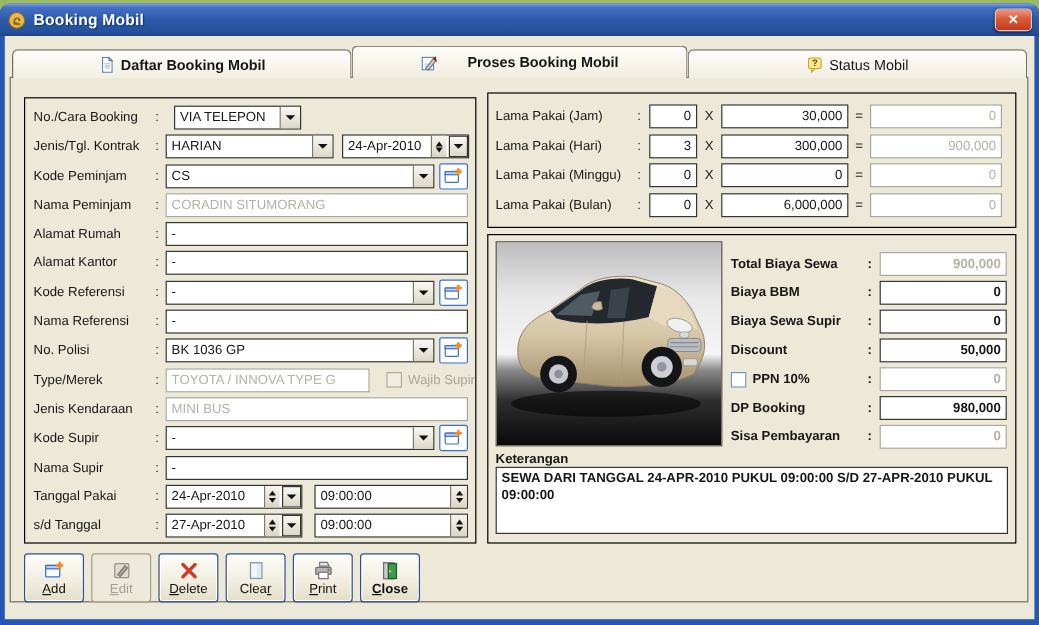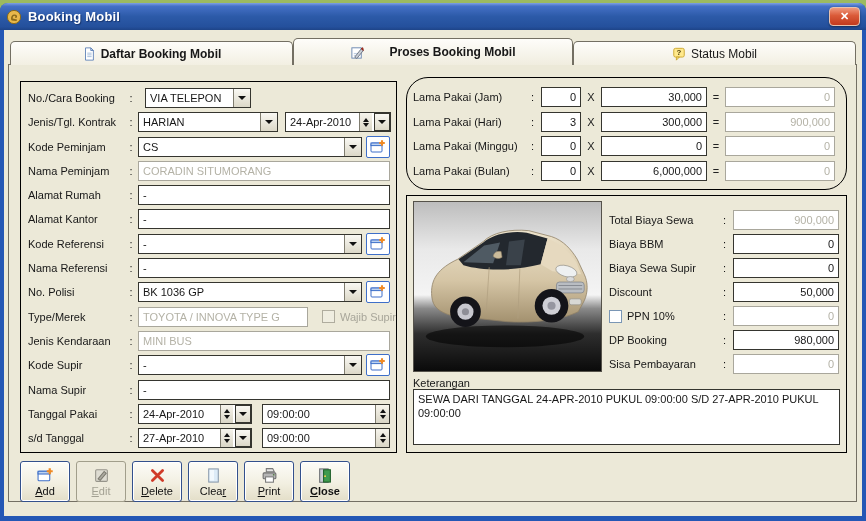--- a/index.html
+++ b/index.html
@@ -31,22 +31,22 @@
     border-radius:5px 5px 0 0; background:linear-gradient(#FEFDFA,#F2EFE2);
     display:flex; align-items:center; justify-content:center; gap:5px;
     font-size:12px; z-index:2; }
   .tab.active { font-weight:bold; z-index:4; background:linear-gradient(#FEFDFA,#F0EDDF);gap:24px; }
   .page { position:absolute; left:4px; top:34px; width:849px; height:438px;
     border:1px solid #736F63; background:#ECE9D8; z-index:1; }
 
   
   .group { position:absolute; border:1px solid #000000; }
   .groupL { left:11px; top:16px; width:377px; height:372px; padding:6px 0 0 7px; }
-  .groupT { left:397px; top:12px;  width:441px; height:113px; padding:9px 0 1px 6px;border-radius:22px; }
-  .groupB { left:397px; top:130px; width:441px; height:258px; }
+  .groupT { left:397px; top:12px;  width:441px; height:113px; padding:9px 0 1px 6px; }
+  .groupB { left:397px; top:130px; width:441px; height:258px;font-weight:bold; }
 
   
   .frow { display:flex; align-items:center; height:20px; margin-bottom:4.3px; }
   .flabel { width:96px; flex:0 0 96px; }
   .fcolon { width:14px; flex:0 0 14px; text-align:center; }
   .field { border:1px solid #35352F; background:#fff; height:20px;
     display:flex; align-items:center; padding:0 4px; overflow:hidden;
     white-space:nowrap; flex:0 0 auto; }
   .field.dis { border-color:#A9A79C; color:#B4B2A6; }
   .field.num { justify-content:flex-end; }

